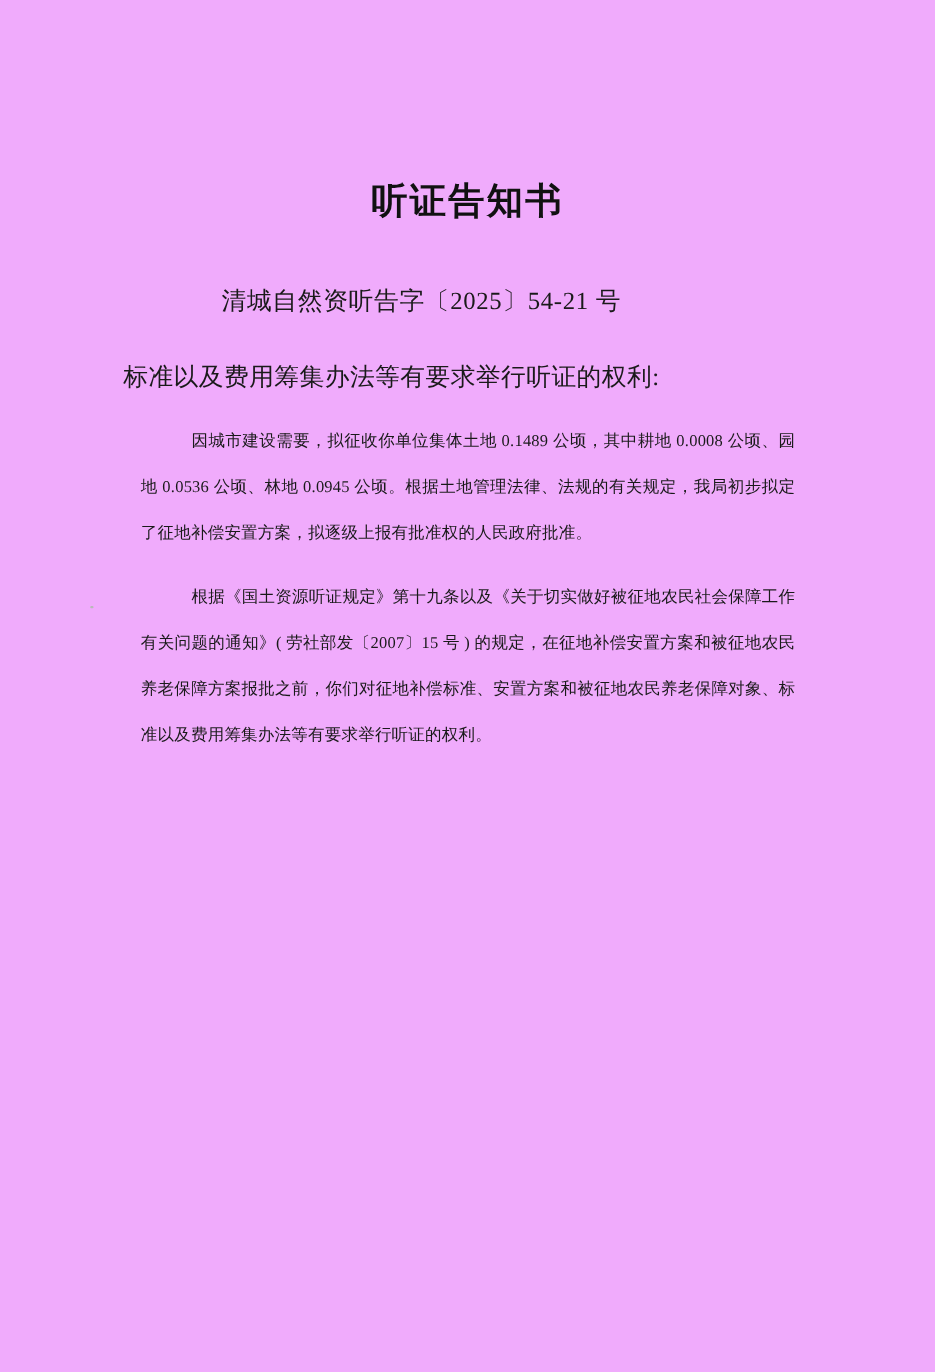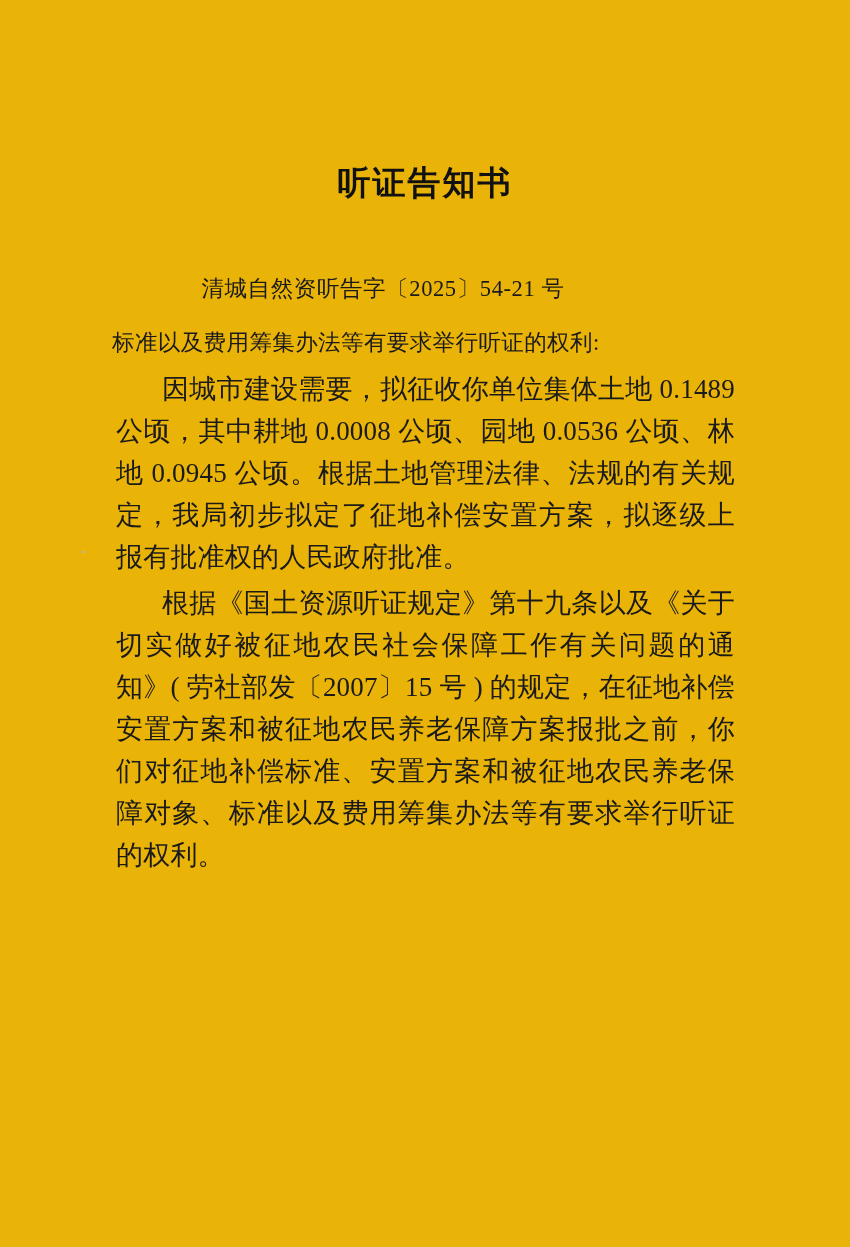--- a/index.html
+++ b/index.html
@@ -7,41 +7,41 @@
     padding: 0;
     background: #ffffff;
   }
   body {
     font-family: "Liberation Serif", "DejaVu Serif", serif;
   }
   .page {
     position: relative;
     width: 850px;
     height: 1247px;
-    background: #eab308;
+    background: #f0abfc;
     overflow: hidden;
     margin: 0 auto;
   }
   .doc-title {
     position: absolute;
     left: 0;
     top: 163px;
     width: 850px;
     text-align: center;
     font-family: "DejaVu Sans", "Liberation Sans", sans-serif;
     font-weight: bold;
     font-size: 33px;
     letter-spacing: 2px;
     color: #111111;
     line-height: 1.2;
   }
   .doc-number {
     position: absolute;
     left: 0;
-    top: 273px;
+    top: 258px;
     width: 766px;
     text-align: center;
     font-family: "Liberation Serif", "DejaVu Serif", serif;
     font-size: 22.5px;
     letter-spacing: 0.6px;
     color: #1a1a1a;
     line-height: 1.4;
   }
   .body-block {
     position: absolute;
@@ -50,29 +50,29 @@
     width: 627px;
   }
   .recipient {
     font-size: 22.5px;
     line-height: 42px;
     color: #1a1a1a;
     letter-spacing: 0.4px;
     white-space: nowrap;
   }
   .para {
-    font-size: 27px;
+    font-size: 15px;
     line-height: 42px;
     color: #1a1a1a;
     letter-spacing: 0.2px;
     text-align: justify;
     text-align-last: left;
     text-justify: inter-character;
     text-indent: 46px;
-    margin: 4px;
+    margin: 16px;
   }
   .speck {
     position: absolute;
     left: 82px;
     top: 551px;
     width: 3px;
     height: 2px;
     background: #b9b9b9;
     border-radius: 1px;
   }

